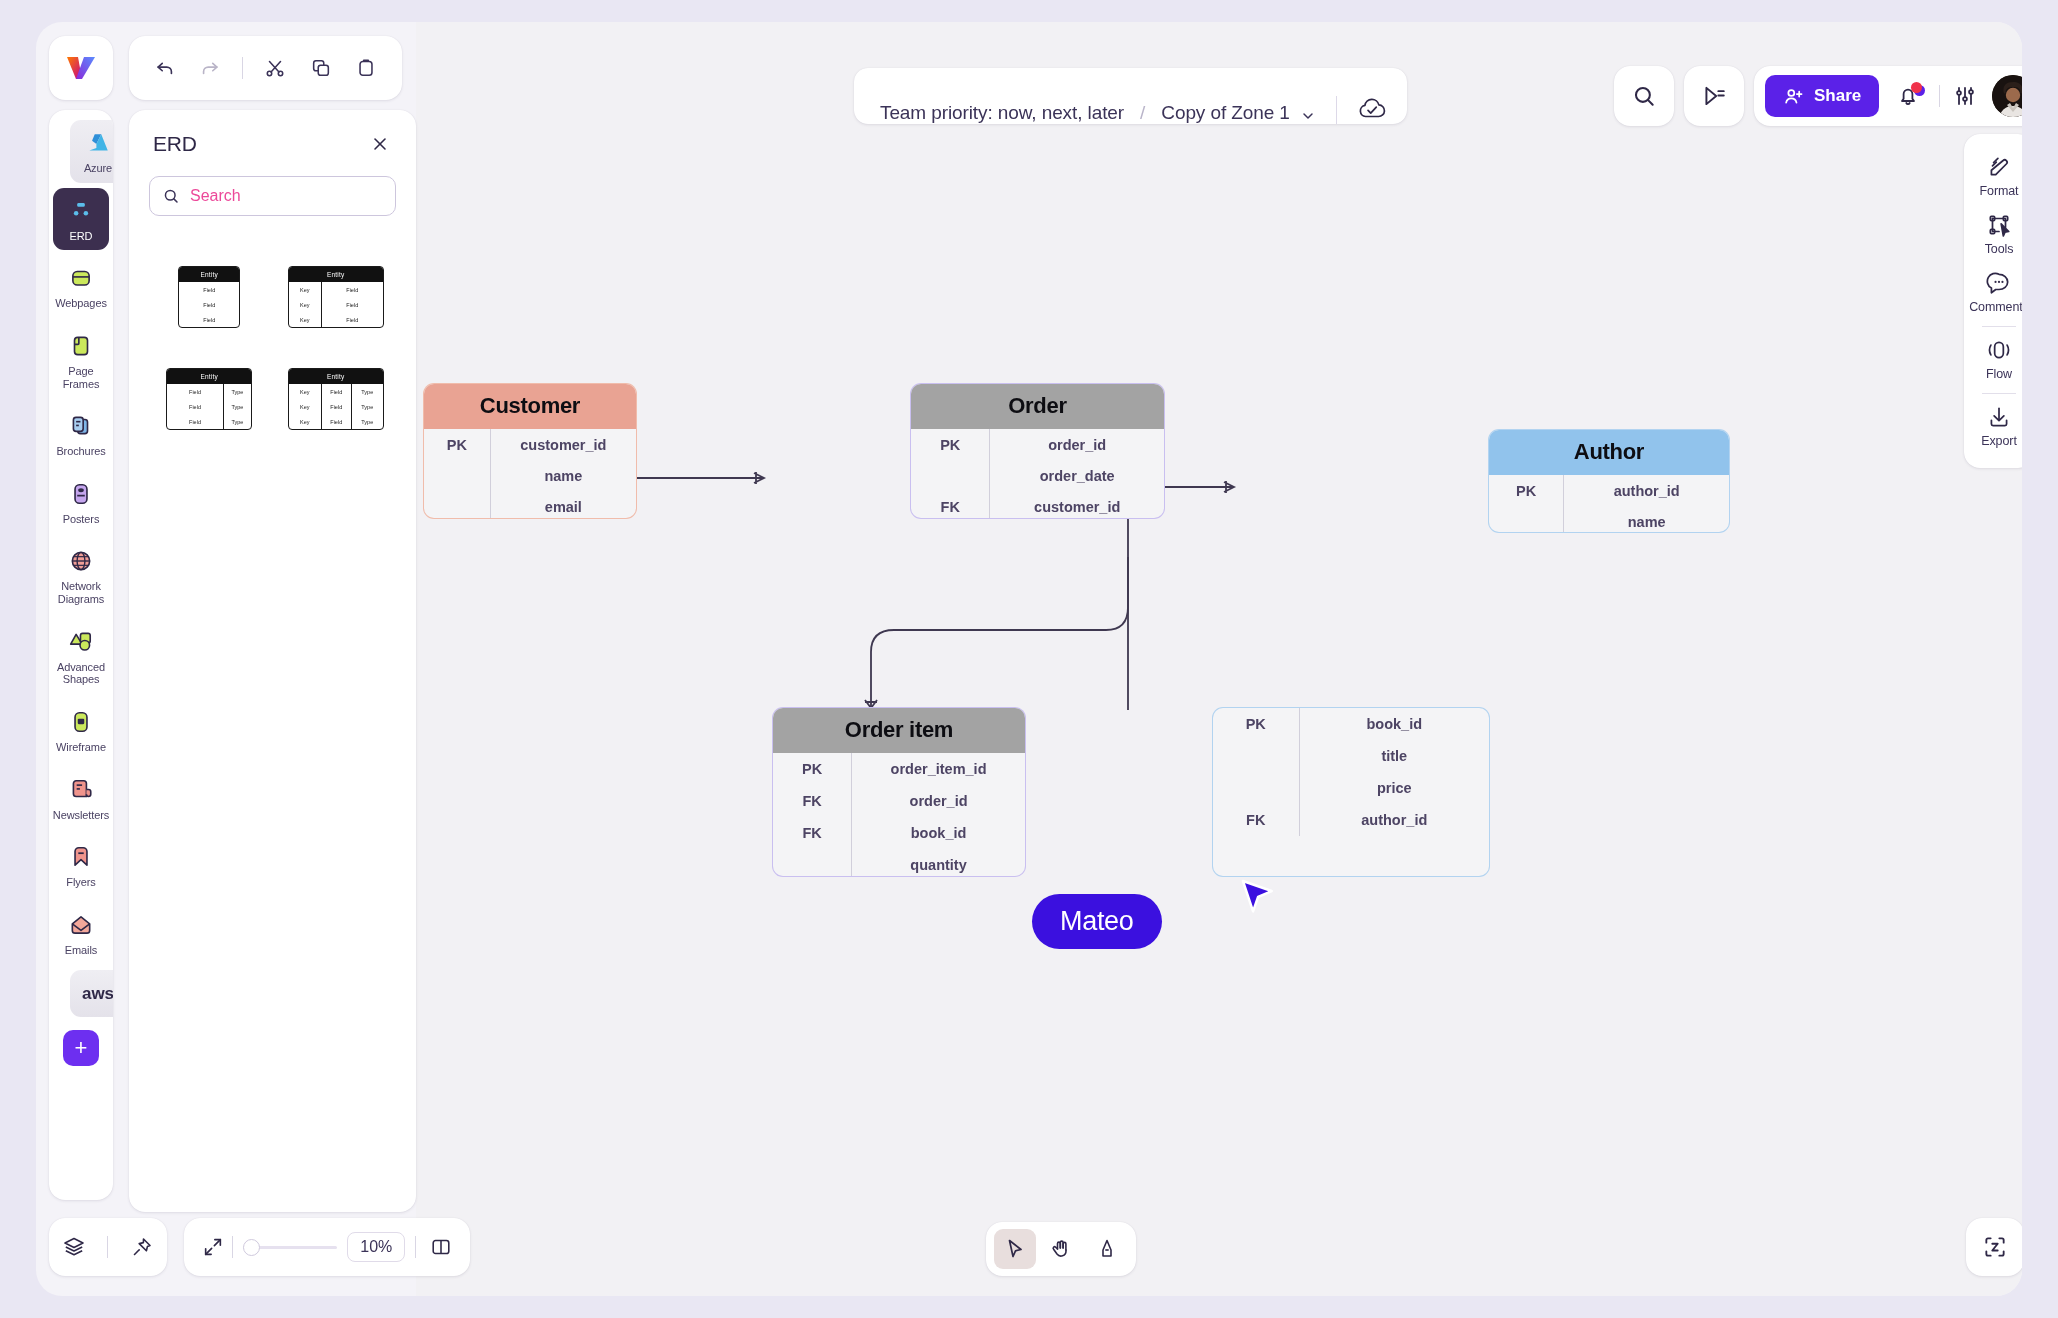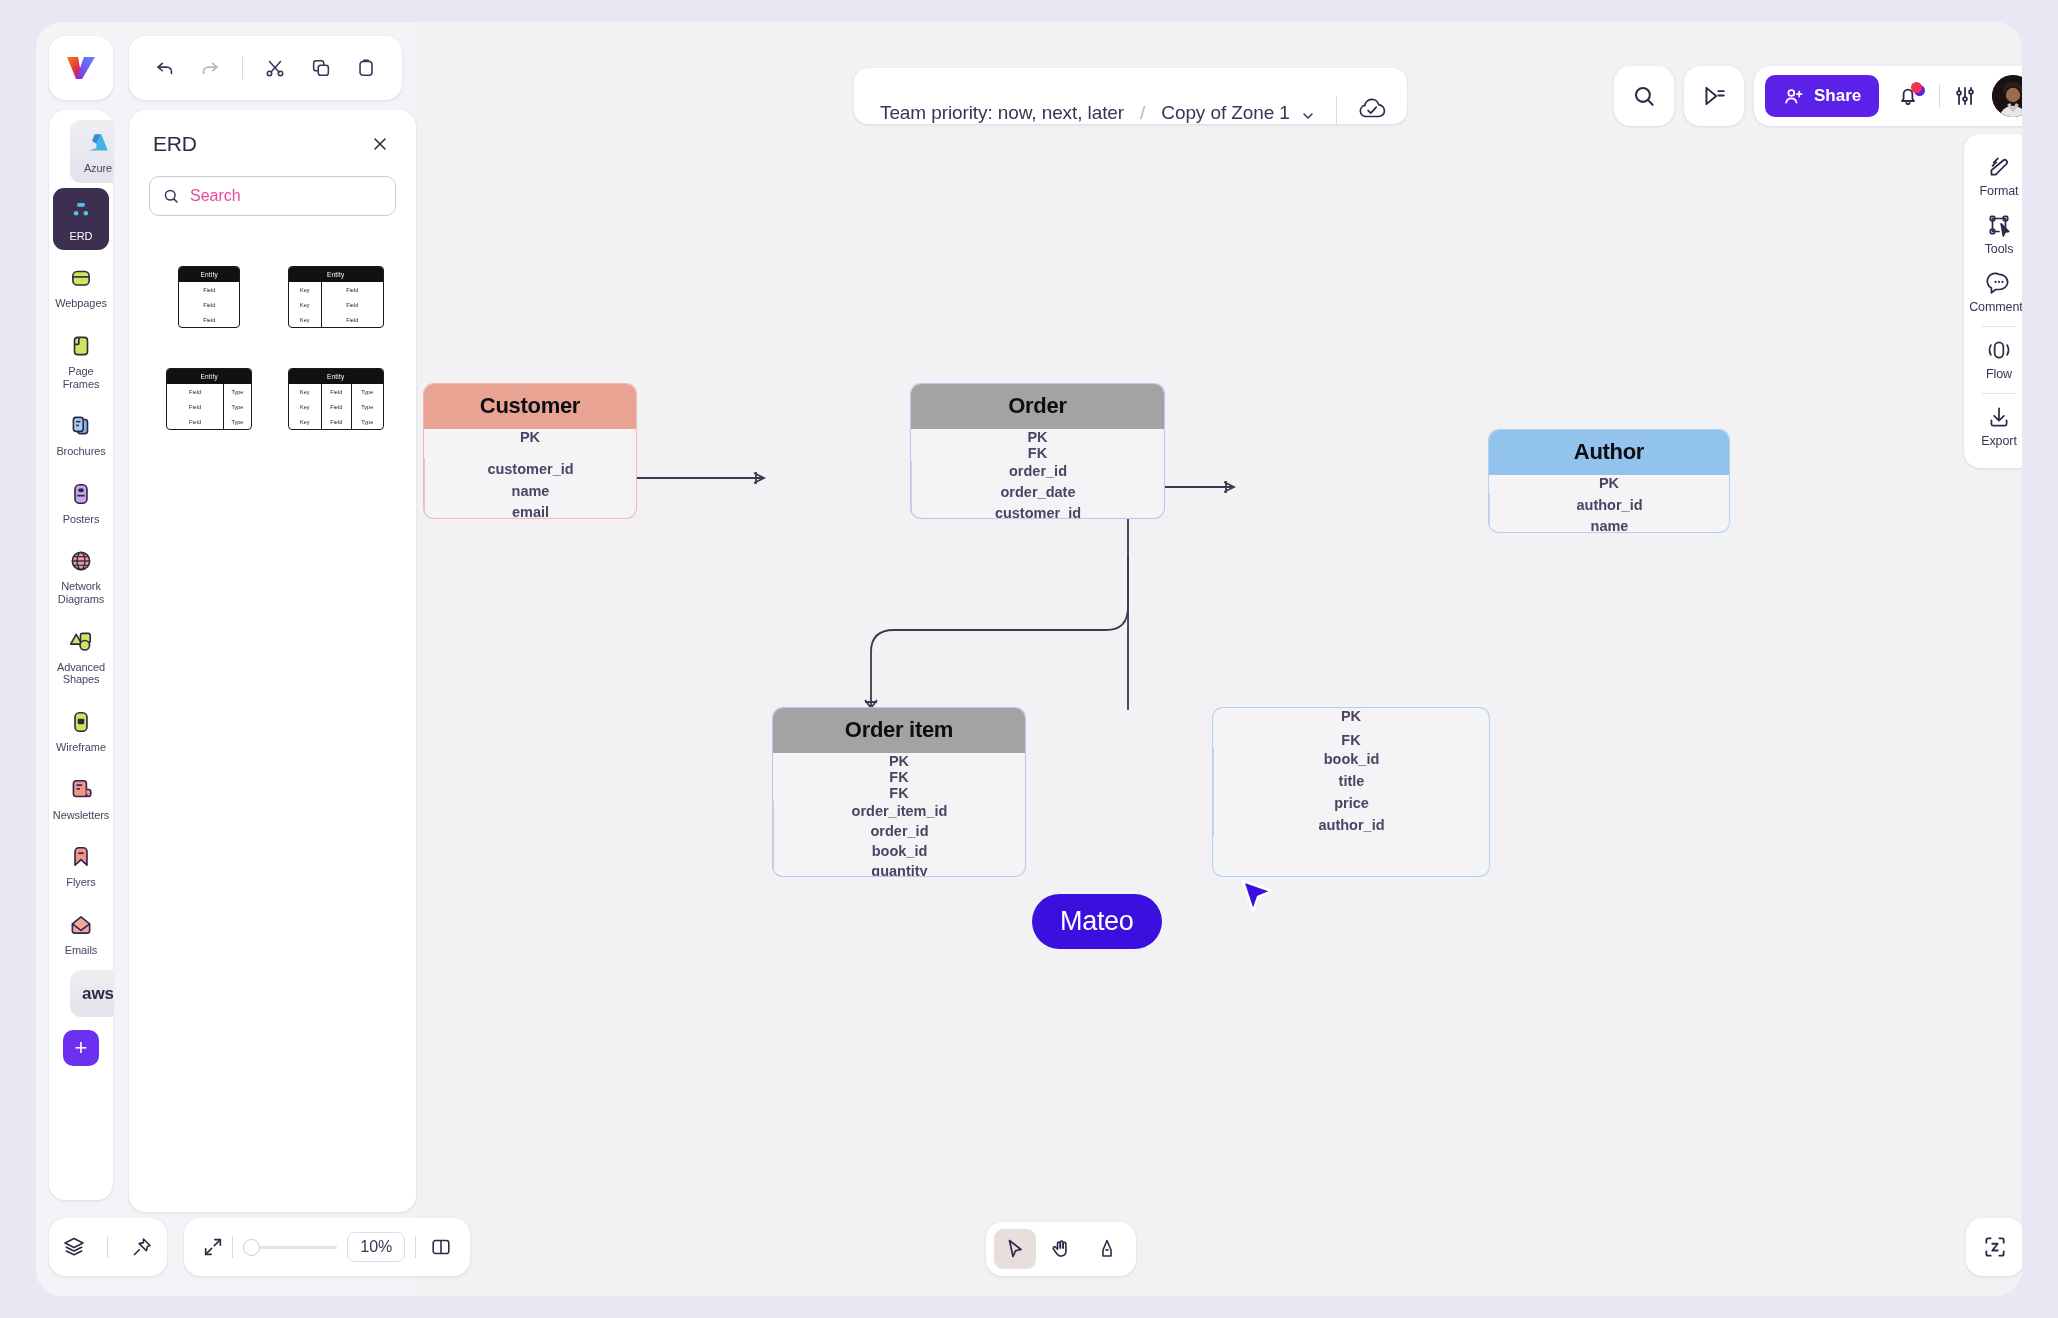--- a/index.html
+++ b/index.html
@@ -193,21 +193,21 @@
     border-radius: 10px;
     overflow: hidden;
     background: #f4f4f6;
     box-shadow: 0 0 0 1px rgba(120,110,150,0.16);
   }
   .node-h {
     text-align: center; font-weight: bold; color: #0d0d12;
     padding: 9px 0 10px;
     font-size: 22px; letter-spacing: -0.3px;
   }
-  .node-b { display: flex; flex-direction: column; }
+  .node-b { display: flex; }
   .node-keys { flex: 0 0 31%; display: flex; flex-direction: column; }
   .node-fields { flex: 1; display: flex; flex-direction: column; border-left: 1px solid rgba(120,110,150,0.28); }
   .cell {
     font-size: 14.5px; font-weight: bold; color: #4d4464;
     text-align: center; display: flex; align-items: center; justify-content: center;
   }
   .node-cust { border-color: #f0b3a1; box-shadow: 0 0 0 1px #f0bcab; }
   .node-cust .node-h { background: #e9a393; }
   .node-purple { box-shadow: 0 0 0 1px #c9bff0; }
   .node-purple .node-h { background: #a3a3a3; }

